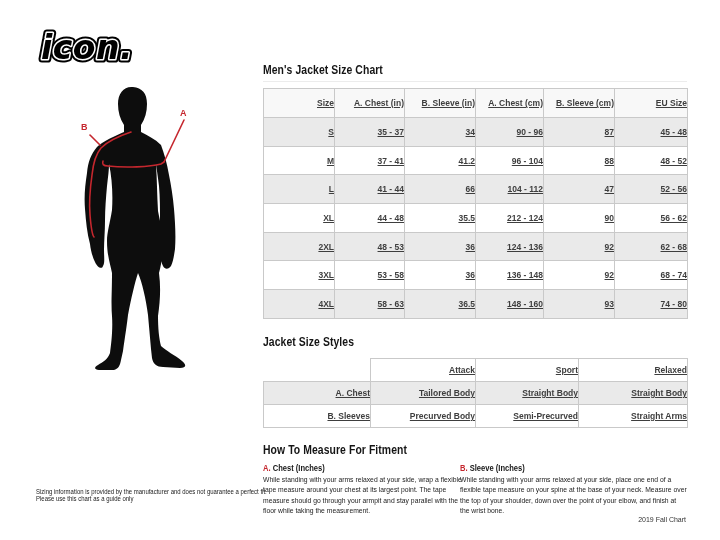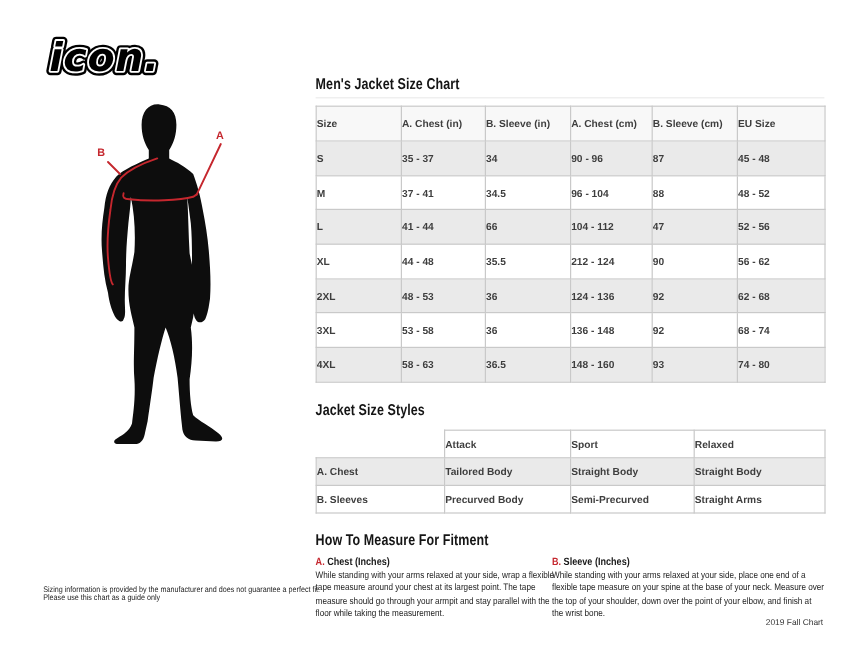--- a/index.html
+++ b/index.html
@@ -21,22 +21,22 @@
   }
   #size-chart-title   { left:263px; top:62px; }
   #style-chart-title  { left:263px; top:334px; }
   #measure-title      { left:263px; top:442px; }
 
   .rule { position:absolute; left:263px; top:81px; width:424px; height:1px; background:#ececec; }
 
   
   .data-table { border-collapse:collapse; table-layout:fixed; position:absolute; width:424px; }
   .data-table th, .data-table td {
-    border:1px solid #c9c9c9; text-align:left; vertical-align:middle;
-    font-weight:bold; color:#3e3e3e; padding:0; overflow:hidden; white-space:nowrap;
+    border:1px solid #c9c9c9; text-align:right; vertical-align:middle;
+    font-weight:bold; color:#3e3e3e; padding:0; overflow:hidden; white-space:nowrap;text-decoration:underline;
   }
   .size-table { left:263px; top:88px; }
   .size-table th { height:28px; background:#f8f8f8; font-size:8.5px; }
   .size-table td { height:27.7px; font-size:8.5px; background:#ffffff; }
   .size-table tbody tr:nth-child(odd) td { background:#eaeaea; }
 
   .style-table { left:263px; top:358px; }
   .style-table th { height:22px; background:#ffffff; font-size:8.5px; }
   .style-table td { height:22px; font-size:8.5px; background:#ffffff; }
   .style-table th.blank { border:none; background:transparent; }
@@ -138,21 +138,21 @@
         <td>S</td>
         <td>35 - 37</td>
         <td>34</td>
         <td>90 - 96</td>
         <td>87</td>
         <td>45 - 48</td>
       </tr>
       <tr>
         <td>M</td>
         <td>37 - 41</td>
-        <td>34.5</td>
+        <td>41.2</td>
         <td>96 - 104</td>
         <td>88</td>
         <td>48 - 52</td>
       </tr>
       <tr>
         <td>L</td>
         <td>41 - 44</td>
         <td>66</td>
         <td>104 - 112</td>
         <td>47</td>

